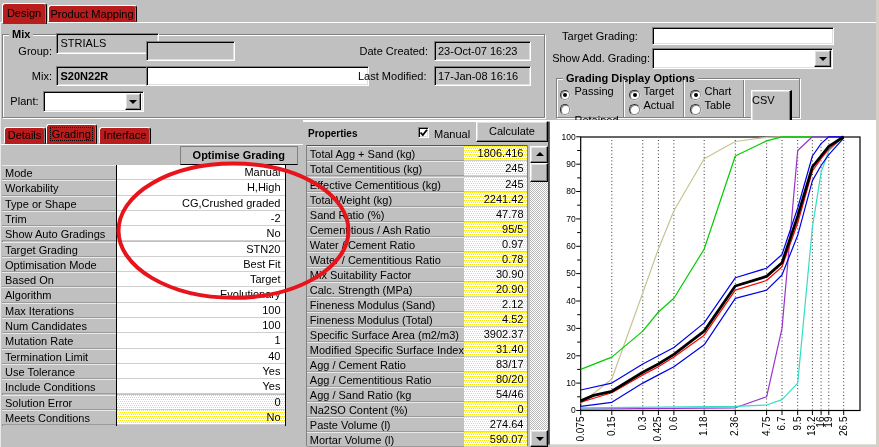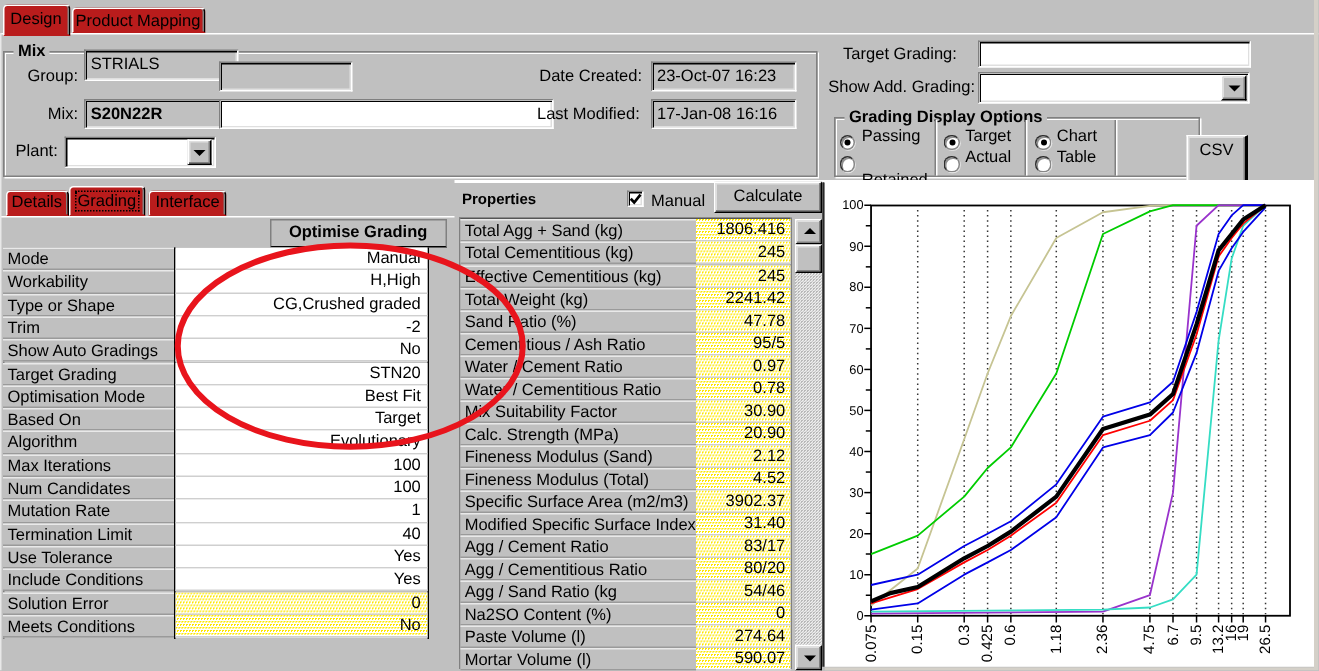--- a/index.html
+++ b/index.html
@@ -73,21 +73,21 @@
   </div>
 <div class="lab" style="left:643.5px;top:85.5px;line-height:11px;">Target</div>
 <div class="radio" style="left:629px;top:104px;"></div>
 <div class="lab" style="left:643.5px;top:100px;line-height:11px;">Actual</div>
 <div class="radio" style="left:690px;top:89.5px;">
     <div class="rdot"></div>
   </div>
 <div class="lab" style="left:704.5px;top:85.5px;line-height:11px;">Chart</div>
 <div class="radio" style="left:690px;top:104px;"></div>
 <div class="lab" style="left:704.5px;top:100px;line-height:11px;">Table</div>
-<div class="abs raised" style="left:751px;top:90px;width:41px;height:34px;text-align:center;line-height:18px;border-right-width:2px;border-bottom-width:2px;margin-left:40px;">CSV</div>
+<div class="abs raised" style="left:751px;top:90px;width:41px;height:34px;line-height:18px;border-right-width:2px;border-bottom-width:2px;">CSV</div>
 
 <div class="abs" style="left:303px;top:120px;width:573px;height:1.5px;background:#fff"></div>
 
 <div class="abs" style="left:0;top:143.5px;width:303px;height:1px;background:#fff"></div>
 <div class="tab" style="left:45.5px;top:124px;width:51.5px;height:20px;line-height:18px;z-index:2"><span style="outline:1px dotted #000;padding:0 1px;">Grading</span></div>
 <div class="tab" style="left:3.5px;top:127px;width:42px;height:16.5px;line-height:15px;">Details</div>
 <div class="tab" style="left:99px;top:127px;width:52px;height:16.5px;line-height:15px;">Interface</div>
 
 <div class="abs" style="left:179.5px;top:146px;width:118.5px;height:18.5px;background:#c0c0c0;border:1px solid #808080;border-bottom:1.5px solid #000;font-weight:bold;text-align:center;line-height:17px;">Optimise Grading</div>
 <div class="abs" style="left:2px;top:164.5px;width:283px;height:1px;background:#555"></div>

